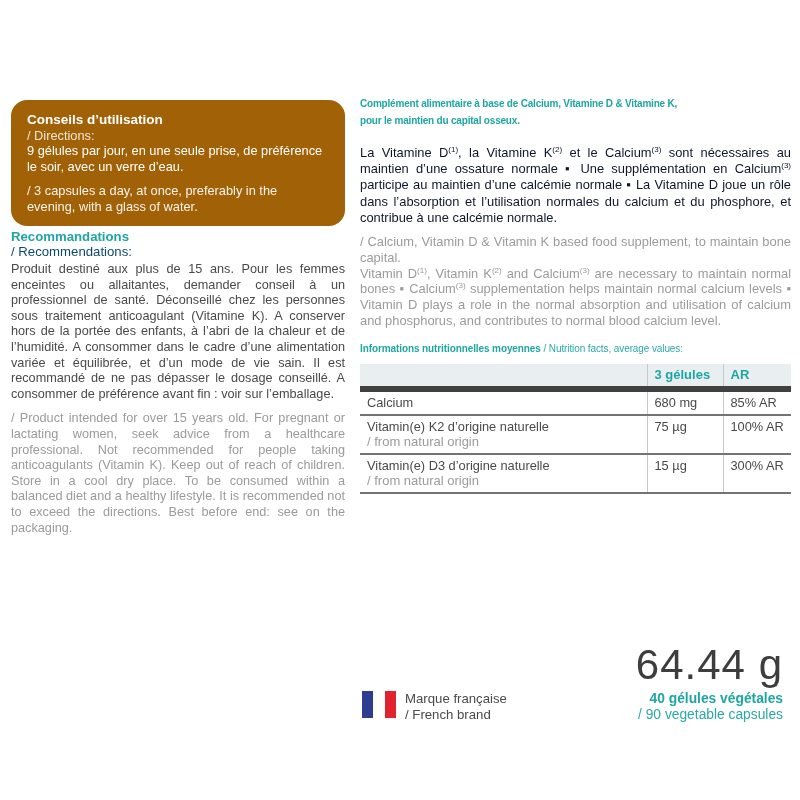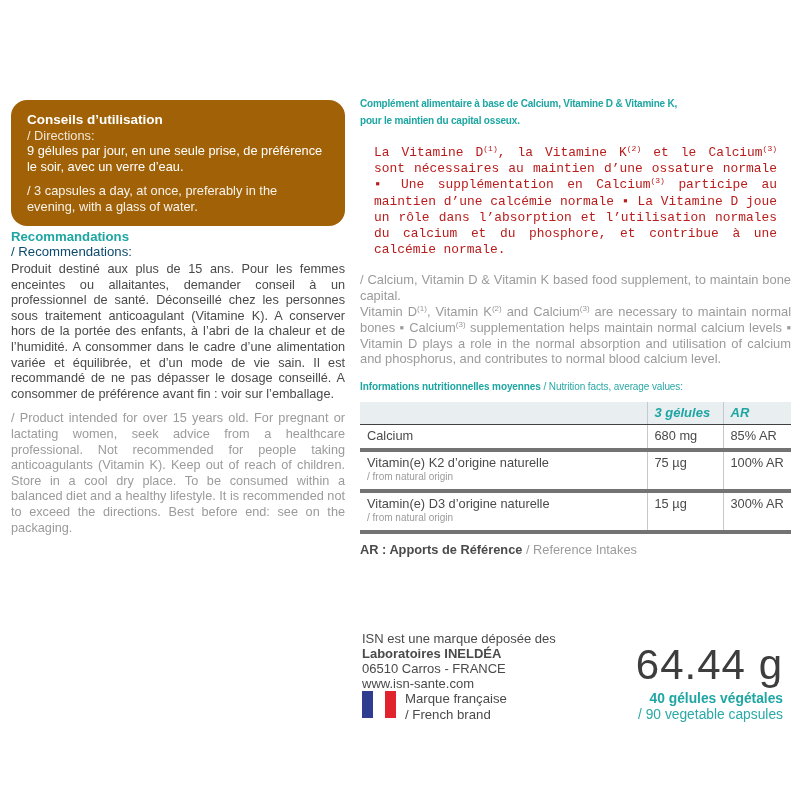--- a/index.html
+++ b/index.html
@@ -26,37 +26,37 @@
   .reco { position:absolute; left:11px; top:229px; width:334px; }
   .sec-title { color:#1ea6a3; font-weight:bold; font-size:13.2px; line-height:15px; }
   .sec-sub   { color:#0c4a6e; font-size:13.2px; line-height:15px; margin-bottom:3px; }
   .body-fr { font-size:12.7px; line-height:15.6px; text-align:justify; color:#4a4a4a; margin:0; }
   .body-en { font-size:12.7px; line-height:15.6px; text-align:justify; color:#9b9b9b; margin:9px 0 0 0; }
 
   
   .right-col { position:absolute; left:360px; top:95px; width:431px; }
   .desc-title { color:#1ea6a3; font-weight:bold; font-size:10px; line-height:17px; margin:0 0 16px 0; letter-spacing:-0.2px; }
   .desc-title .tl { display:block; white-space:nowrap; }
-  .desc-fr { font-size:12.9px; line-height:16.2px; text-align:justify; color:#b91c1c; margin:14px;font-family:Liberation Mono, monospace; }
+  .desc-fr { font-size:12.9px; line-height:16.2px; text-align:justify; color:#0f172a; margin:0; }
   .desc-en { font-size:12.9px; line-height:15.8px; text-align:justify; color:#9b9b9b; margin:8px 0 0 0; }
   .desc-en .blk { display:block; }
   sup { font-size:8px; line-height:0; vertical-align:super; }
 
   
   .nutrition { margin-top:12px; }
   .nut-heading { font-size:10px; line-height:16px; margin-bottom:7px; letter-spacing:-0.1px; }
   .nut-heading .fr { color:#1ea6a3; font-weight:bold; }
   .nut-heading .en { color:#2aa9a6; }
   table.nut { width:100%; border-collapse:collapse; }
   table.nut th, table.nut td { text-align:left; vertical-align:top; padding:3px 6px 4px 7px; }
   table.nut thead th { background:#e9eef1; color:#1ea6a3; font-size:13px; font-weight:bold; }
-  table.nut td { font-size:12.8px; color:#4a4a4a; border-bottom:4px solid #737373; }
-  table.nut thead th { border-bottom:1px solid #404040;font-style:italic; }
+  table.nut td { font-size:12.8px; color:#4a4a4a; border-bottom:2px solid #737373; }
+  table.nut thead th { border-bottom:6px solid #404040; }
   table.nut .c2, table.nut .c3 { border-left:1px solid #c3cacd; }
-  .lbl-en { color:#9b9b9b; font-size:10px; line-height:14.5px; }
+  .lbl-en { color:#9b9b9b; font-size:13px; line-height:14.5px; }
   .lbl-fr { line-height:15.5px; }
   .footnote { margin-top:8px; font-size:12.8px; }
   .footnote .fr { color:#4a4a4a; font-weight:bold; }
   .footnote .en { color:#9b9b9b; }
 
   
   .brand { position:absolute; left:362px; top:631px; font-size:13px; line-height:15px; color:#4a4a4a; }
   .brand .bold { font-weight:bold; }
   .flag-row { position:absolute; left:362px; top:691px; display:flex; }
   .flag { width:34px; height:27px; display:flex; justify-content:space-between; background:#ffffff; }
@@ -142,32 +142,23 @@
             <td>
               <div class="lbl-fr">Vitamin(e) D3 d’origine naturelle</div>
               <div class="lbl-en">/ from natural origin</div>
             </td>
             <td class="c2">15 µg</td>
             <td class="c3">300% AR</td>
           </tr>
         </tbody>
       </table>
 
-      <div class="footnote">
-        <span class="fr">AR : Apports de Référence</span><span class="en"> / Reference Intakes</span>
-      </div>
     </div>
   </div>
 
-  <div class="brand">
-    <div>ISN est une marque déposée des</div>
-    <div class="bold">Laboratoires INELDÉA</div>
-    <div>06510 Carros - FRANCE</div>
-    <div>www.isn-sante.com</div>
-  </div>
 
   <div class="flag-row">
     <div class="flag">
       <span class="b"></span>
       <span class="r"></span>
     </div>
     <div class="flag-label">
       <div>Marque française</div>
       <div>/ French brand</div>
     </div>

